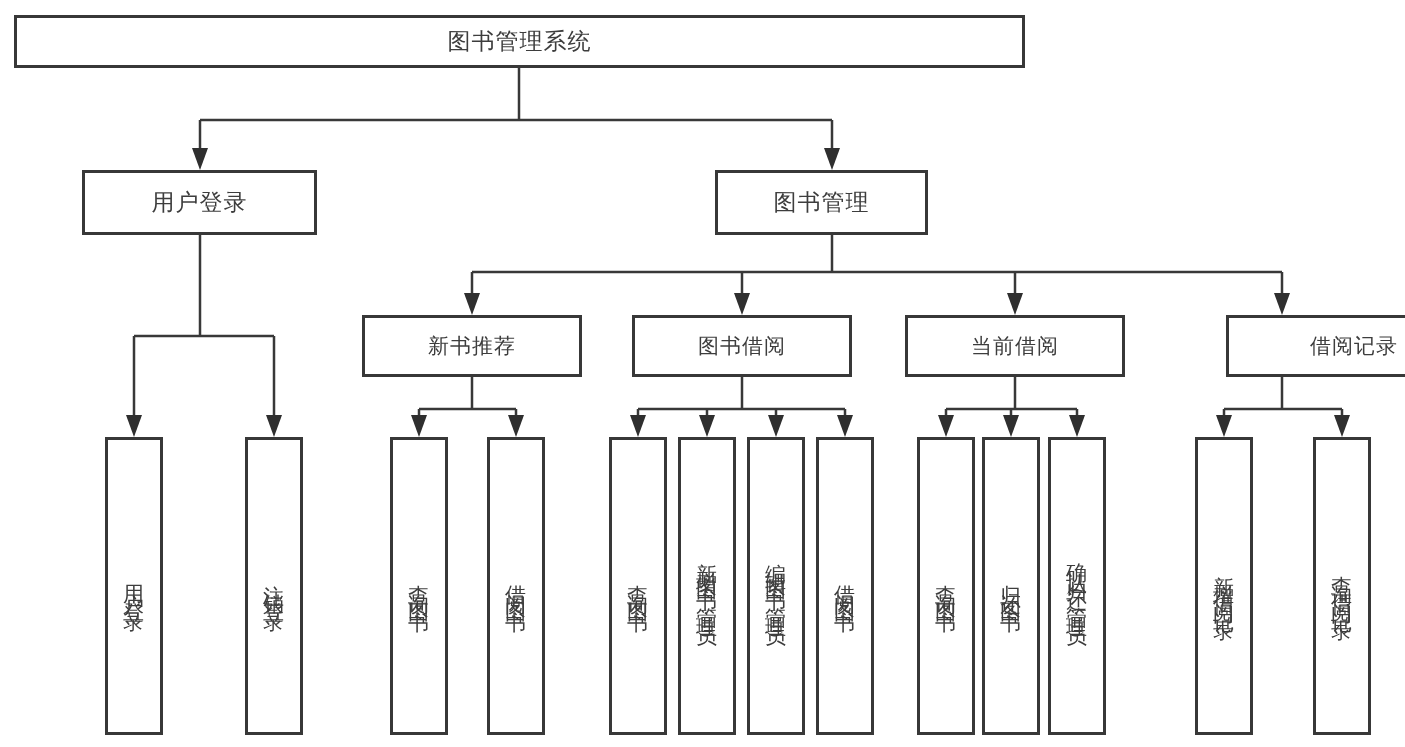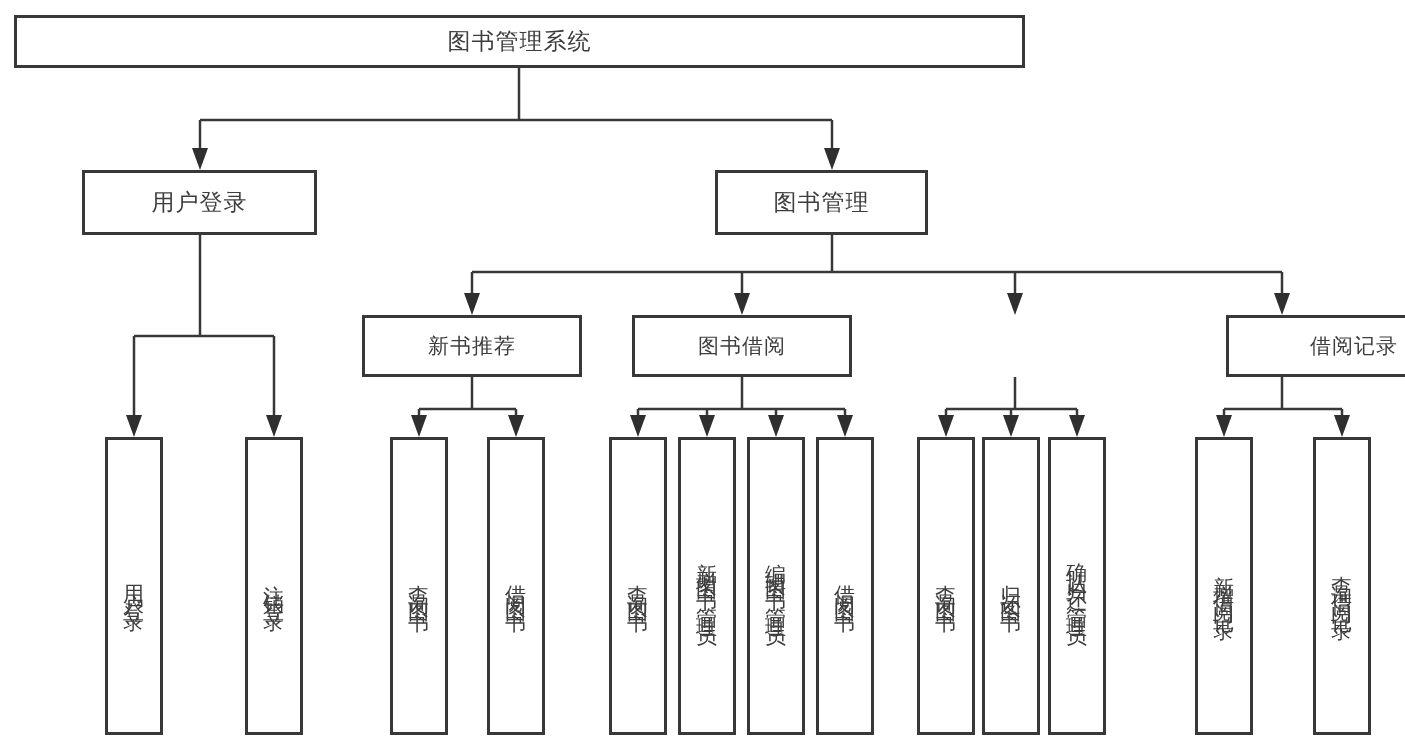--- a/index.html
+++ b/index.html
@@ -108,20 +108,23 @@
   <div class="box" style="left:715px;top:170px;width:213px;height:65px">
     <span class="h-label">图书管理</span>
   </div>
 
   <div class="box l3" style="left:362px;top:315px;width:220px;height:62px">
     <span class="h-label">新书推荐</span>
   </div>
   <div class="box l3" style="left:632px;top:315px;width:220px;height:62px">
     <span class="h-label">图书借阅</span>
   </div>
+  <div class="box l3" style="left:905px;top:315px;width:220px;height:62px">
+    <span class="h-label">当前借阅</span>
+  </div>
   <div class="box l3" style="left:1226px;top:315px;width:256px;height:62px">
     <span class="h-label">借阅记录</span>
   </div>
 
   <div class="box vbox" style="left:105px;top:437px;width:58px;height:298px">
     <span class="v-label">用户登录</span>
   </div>
   <div class="box vbox" style="left:245px;top:437px;width:58px;height:298px">
     <span class="v-label">注销登录</span>
   </div>

